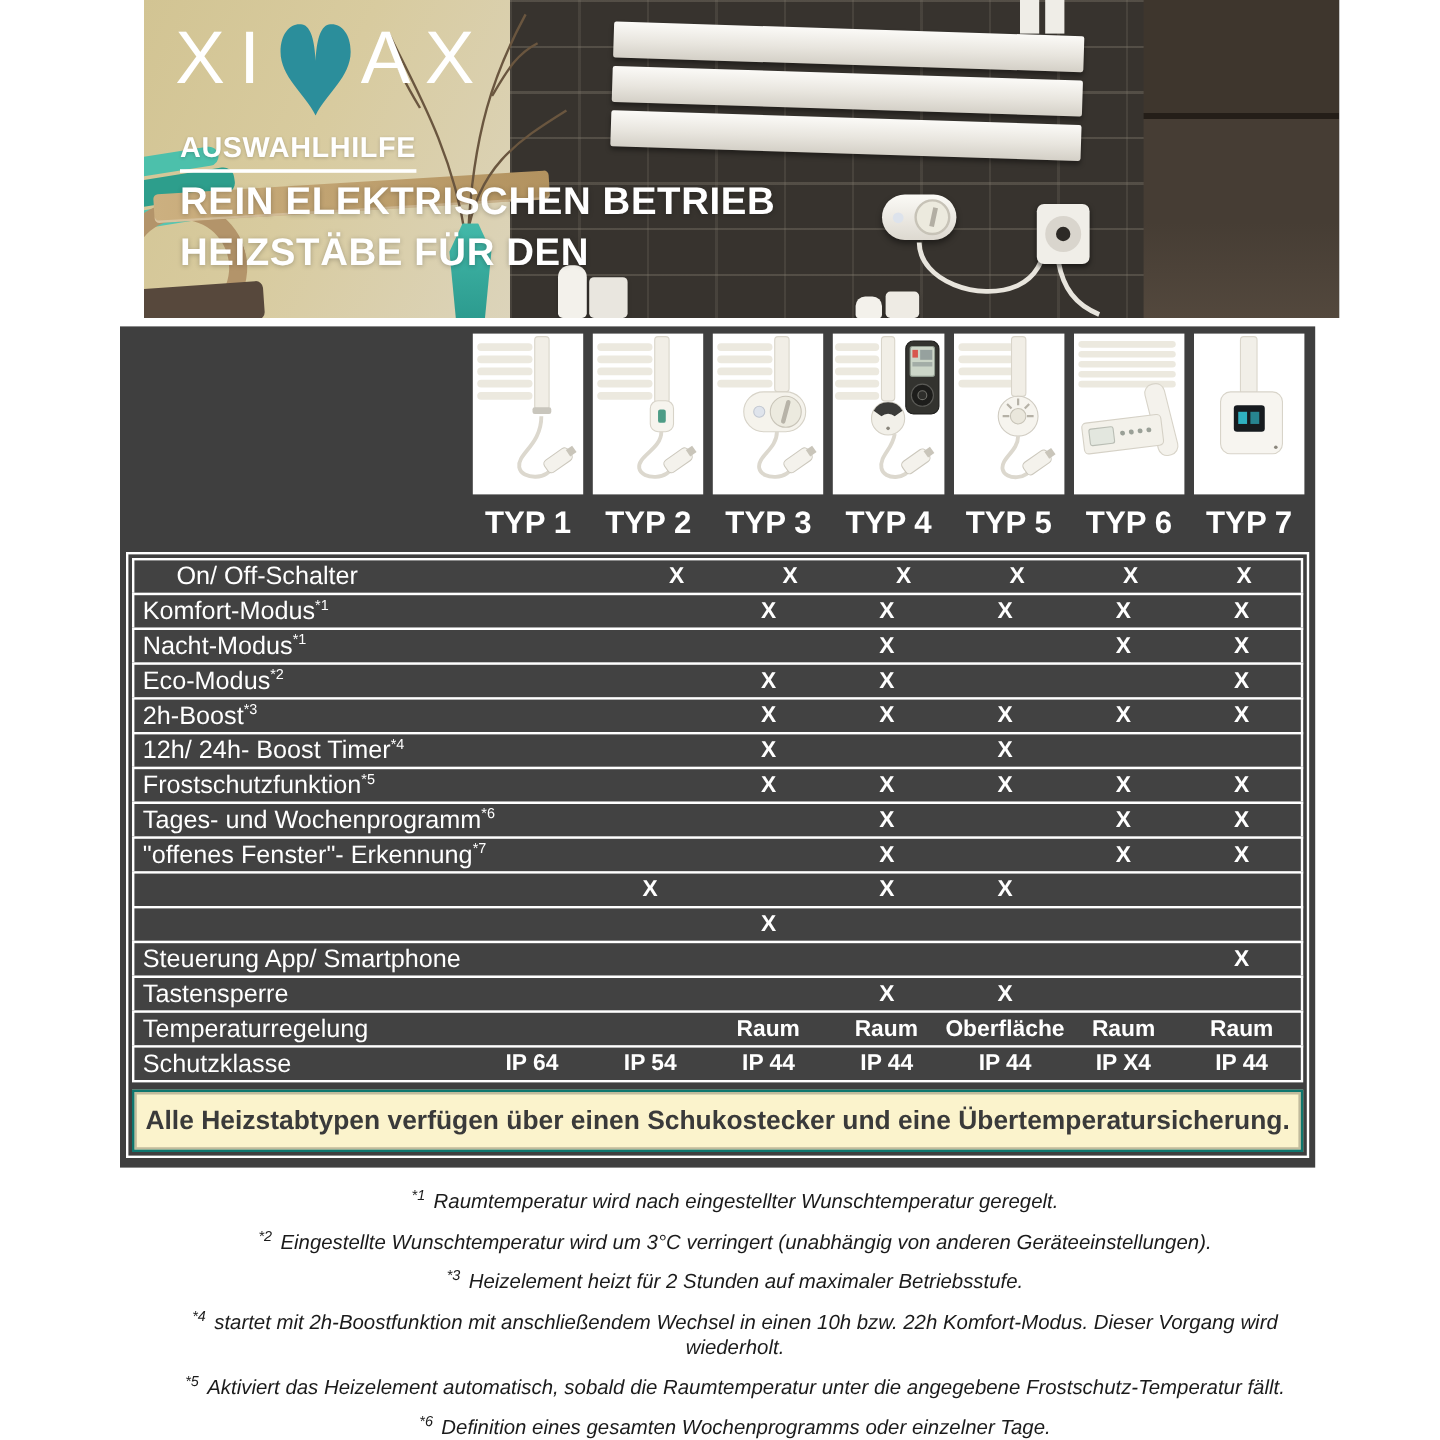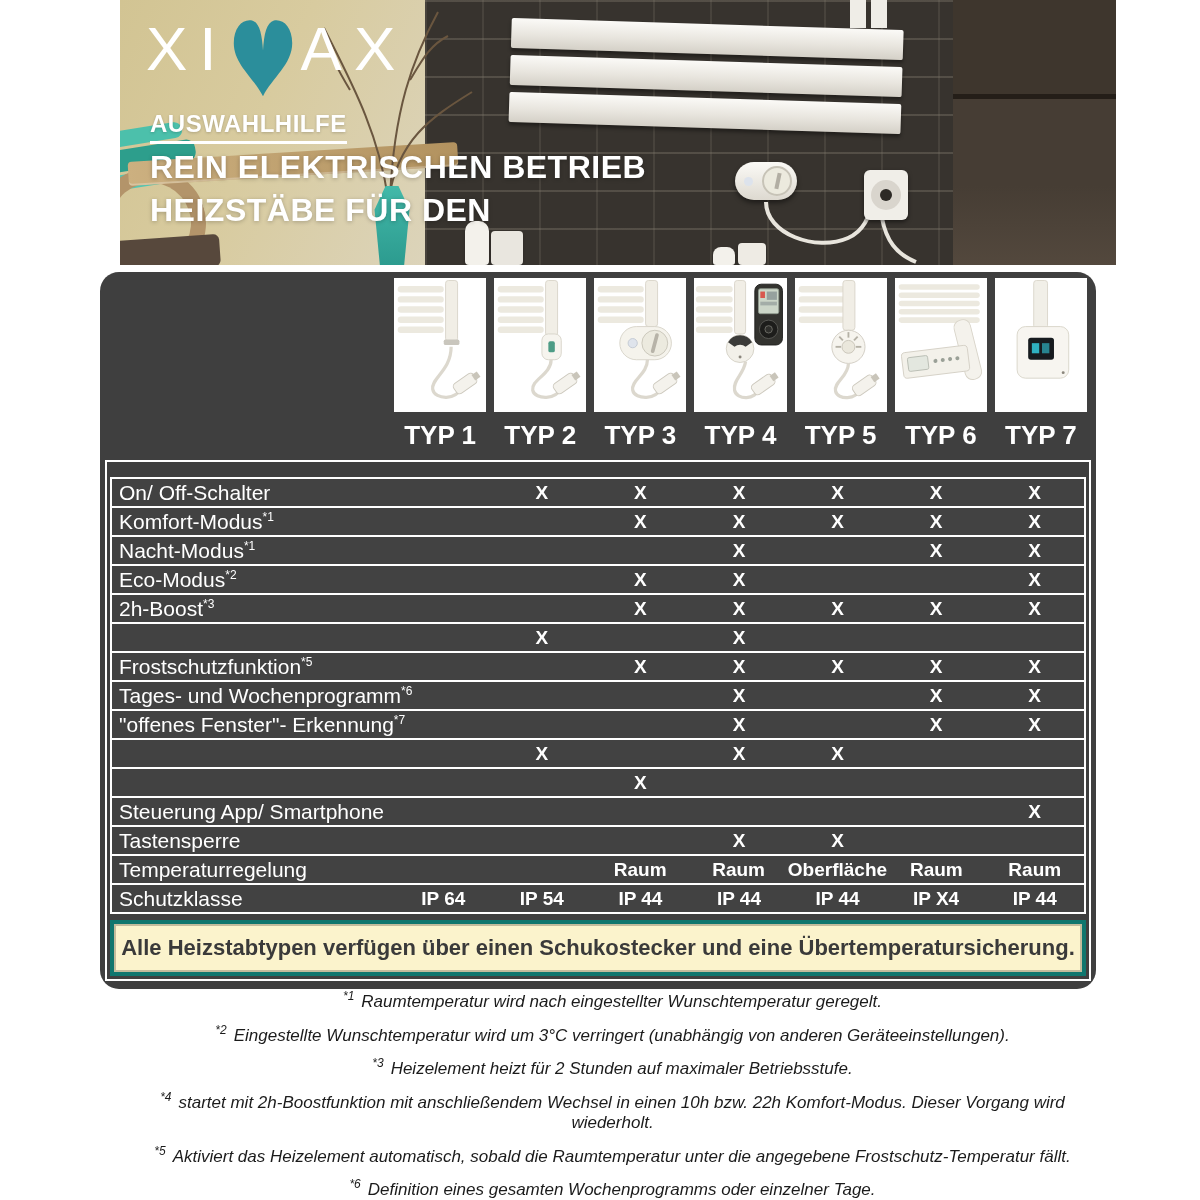--- a/index.html
+++ b/index.html
@@ -58,33 +58,33 @@
   .hero-logo { position:absolute; left:26px; top:6px; display:flex; align-items:flex-start;
     color:#fff; font-size:62px; font-weight:400; letter-spacing:12px; line-height:86px; }
   .hero-logo .m-glyph { margin:8px 2px 0 -2px; }
   .kicker { position:absolute; left:30px; top:110px; color:#fff; font-weight:700; font-size:24px;
     letter-spacing:.5px; border-bottom:3px solid #fff; padding-bottom:3px; text-shadow:0 1px 3px rgba(0,0,0,.2); }
   .hero-title { position:absolute; left:30px; top:146px; color:#fff; font-weight:700; font-size:32px;
     line-height:43px; letter-spacing:.5px; text-shadow:0 1px 4px rgba(0,0,0,.25); }
 
   
   .tbl { position:absolute; left:100px; top:272px; width:996px; box-sizing:border-box;
-    background:#3f3f3f; padding:6px 5px 8px 5px;border-radius:19px; }
+    background:#3f3f3f; padding:6px 5px 8px 5px; }
   .hdr-grid { display:grid; grid-template-columns:285px repeat(7,1fr); }
   .product-cell { margin:0 4px; height:134px; background:#fff; }
   .product-cell svg { display:block; width:100%; height:100%; }
   .type-label { text-align:center; color:#fff; font-weight:700; font-size:26px; padding:8px 0 9px; }
   .rows-outline { border:2px solid #fff; padding:3px; }
   .frow { display:grid; grid-template-columns:282px repeat(7,1fr); height:31px; align-items:center;
     background:#424242; border:2px solid #fff; box-sizing:border-box; margin-top:-2px; }
-  .frow:first-child { margin-top:12px; }
+  .frow:first-child { margin-top:0;padding-left:28px; }
   .flabel { color:#fff; font-size:21px; padding-left:7px; white-space:nowrap; }
   .flabel sup { font-size:12px; letter-spacing:0; }
   .fcell { text-align:center; color:#fff; font-weight:700; font-size:19px; white-space:nowrap; }
-  .note { margin-top:6px; border:4px solid #0f766e; box-shadow:inset 0 0 0 2px rgba(62,58,48,.3);
+  .note { margin-top:6px; border:2px solid #0f766e; box-shadow:inset 0 0 0 2px rgba(62,58,48,.3);
     background:#fbf3cc; text-align:center; font-weight:700; font-size:22px; color:#3a3a3a; padding:11px 6px; }
 
   
   .footnotes { position:absolute; left:120px; top:986px; width:985px; font-style:italic;
     font-size:17px; color:#1b1b1b; line-height:20px; }
   .fn { margin-bottom:8px;text-align:center; }
   .fn sup { font-size:12px; margin-right:7px; }
 </style>
 </head>
 <body>
@@ -367,20 +367,21 @@
             <div class="flabel">2h-Boost<sup>*3</sup></div>
             <div class="fcell"></div>
             <div class="fcell"></div>
             <div class="fcell">X</div>
             <div class="fcell">X</div>
             <div class="fcell">X</div>
             <div class="fcell">X</div>
             <div class="fcell">X</div>
           </div>
           <div class="frow">
+            <div class="flabel">12h/ 24h- Boost Timer<sup>*4</sup></div>
             <div class="fcell"></div>
             <div class="fcell"></div>
             <div class="fcell">X</div>
             <div class="fcell"></div>
             <div class="fcell">X</div>
             <div class="fcell"></div>
             <div class="fcell"></div>
           </div>
           <div class="frow">
             <div class="flabel">Frostschutzfunktion<sup>*5</sup></div>

